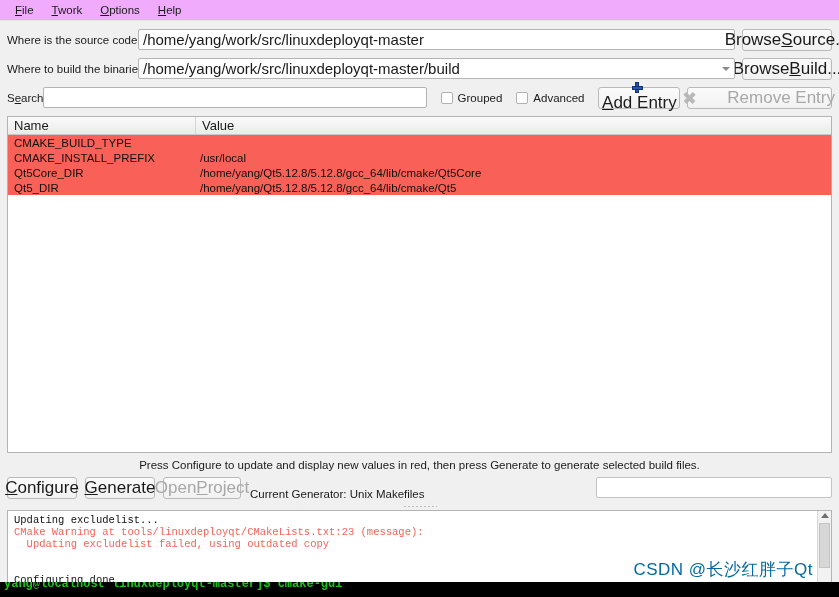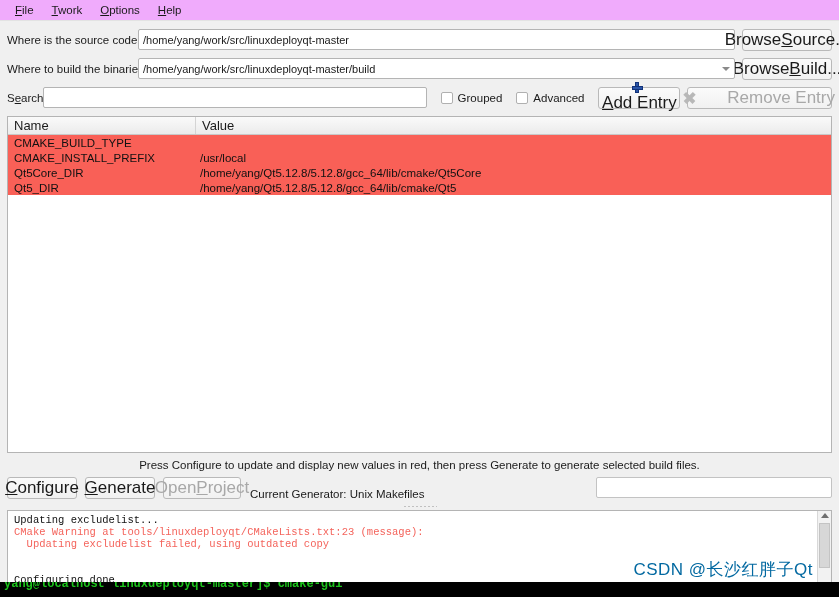--- a/index.html
+++ b/index.html
@@ -64,21 +64,21 @@
 
   .tf {
     flex: 1;
     height: 21px;
     background: #ffffff;
     border: 1px solid #b4b4b4;
     border-radius: 2px;
     display: flex;
     align-items: center;
     padding: 0 4px;
-    font-size: 11px;
+    font-size: 15px;
     color: #1a1a1a;
     box-sizing: border-box;
     overflow: hidden;
     white-space: nowrap;
   }
   .tf.combo { padding-right: 20px; position: relative; }
   .combo-arrow {
     position: absolute;
     right: 4px;
     top: 50%;

